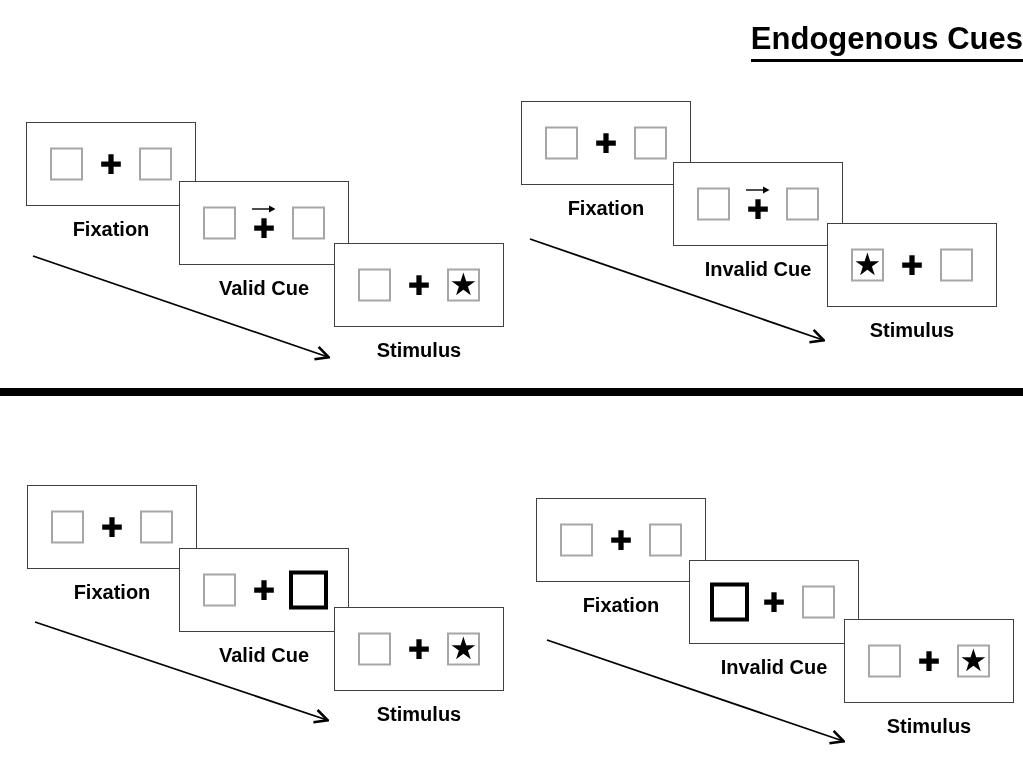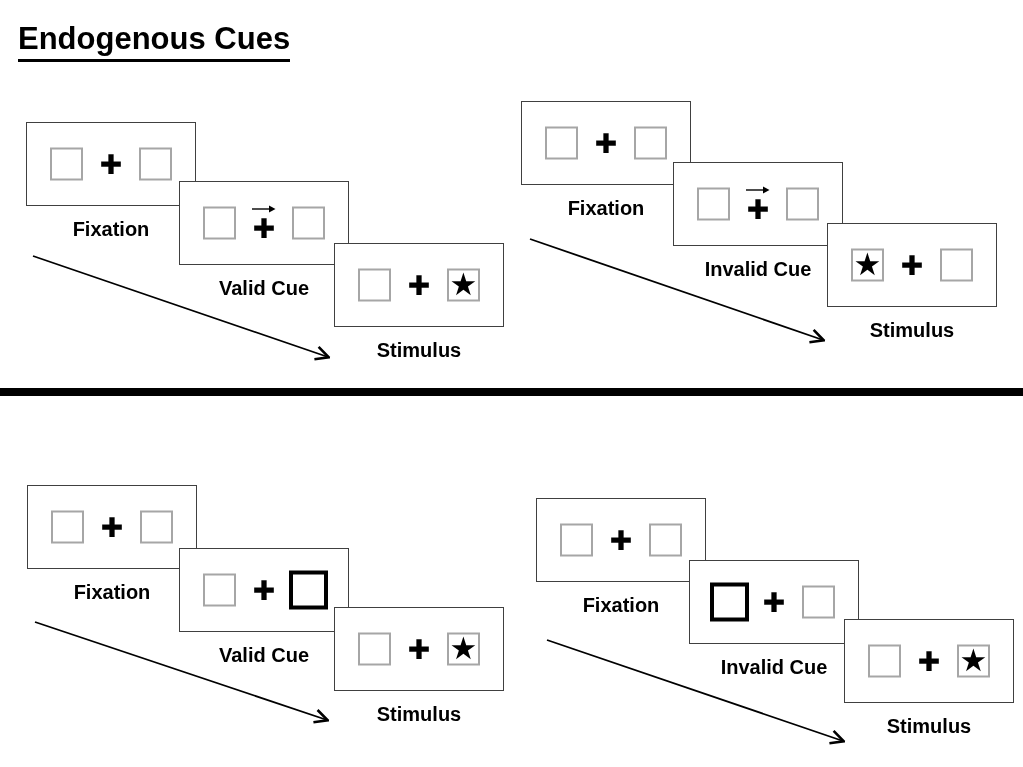--- a/index.html
+++ b/index.html
@@ -1,18 +1,18 @@
 <!DOCTYPE html>
 <html><head>
 <meta charset="utf-8">
 <style>
   html,body{margin:0;padding:0;background:#fff;}
   .page{position:relative;width:1023px;height:767px;background:#ffffff;overflow:hidden;
         font-family:"Liberation Sans",sans-serif;color:#000;}
-  .title{position:absolute;left:0;right:0;text-align:left;font-size:31px;font-weight:bold;line-height:1.1;}
+  .title{position:absolute;left:0;right:0;text-align:right;font-size:31px;font-weight:bold;line-height:1.1;}
   .title .u{display:inline-block;border-bottom:3px solid #000;padding-bottom:3px;}
   .divider{position:absolute;left:0;top:388px;width:1023px;height:8px;background:#000;}
   .panel{position:absolute;width:170px;height:84px;background:#fff;border:1px solid #404040;box-sizing:border-box;}
   .sq{position:absolute;top:50%;transform:translateY(-50%);width:33px;height:33px;box-sizing:border-box;
       border:2px solid #a6a6a6;background:#fff;display:flex;align-items:center;justify-content:center;}
   .sq.left{left:23px}
   .sq.right{right:23px}
   .sq.bold{width:39px;height:39px;border:4px solid #000000;}
   .sq.bold.left{left:20px}
   .sq.bold.right{right:20px}

